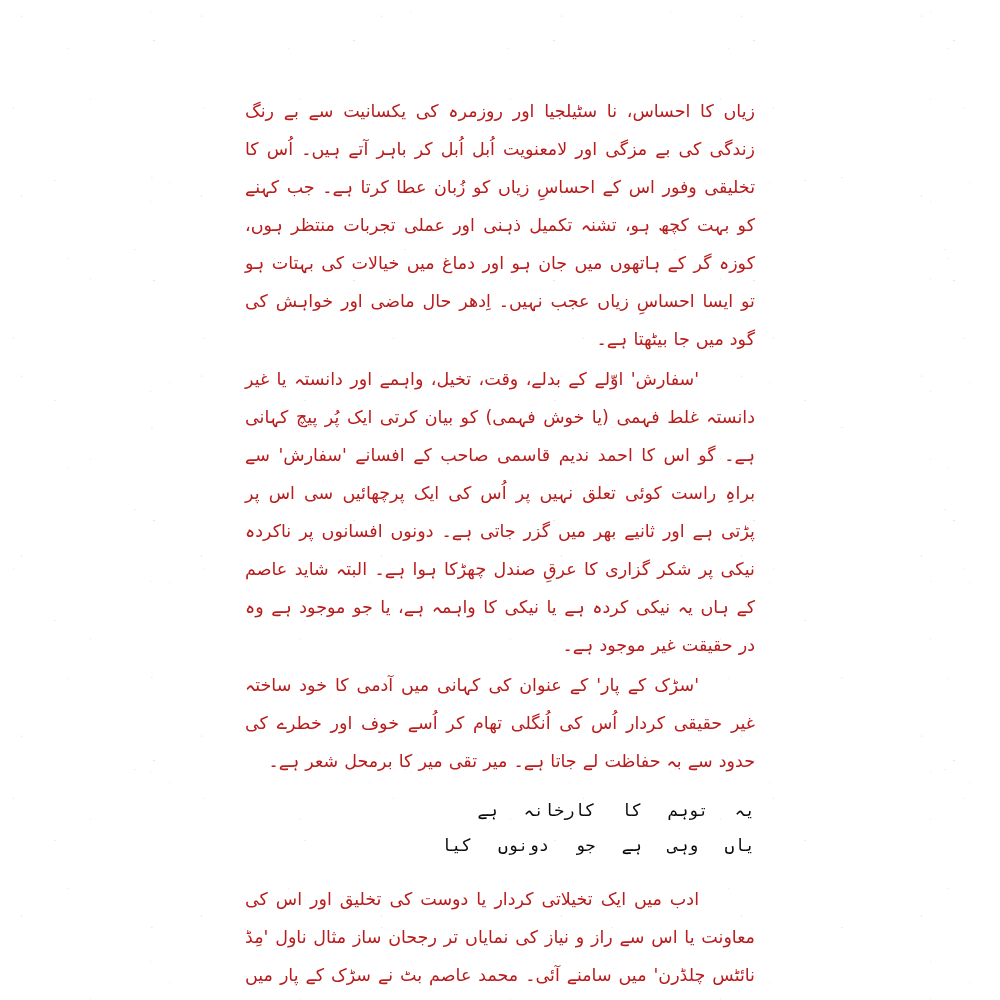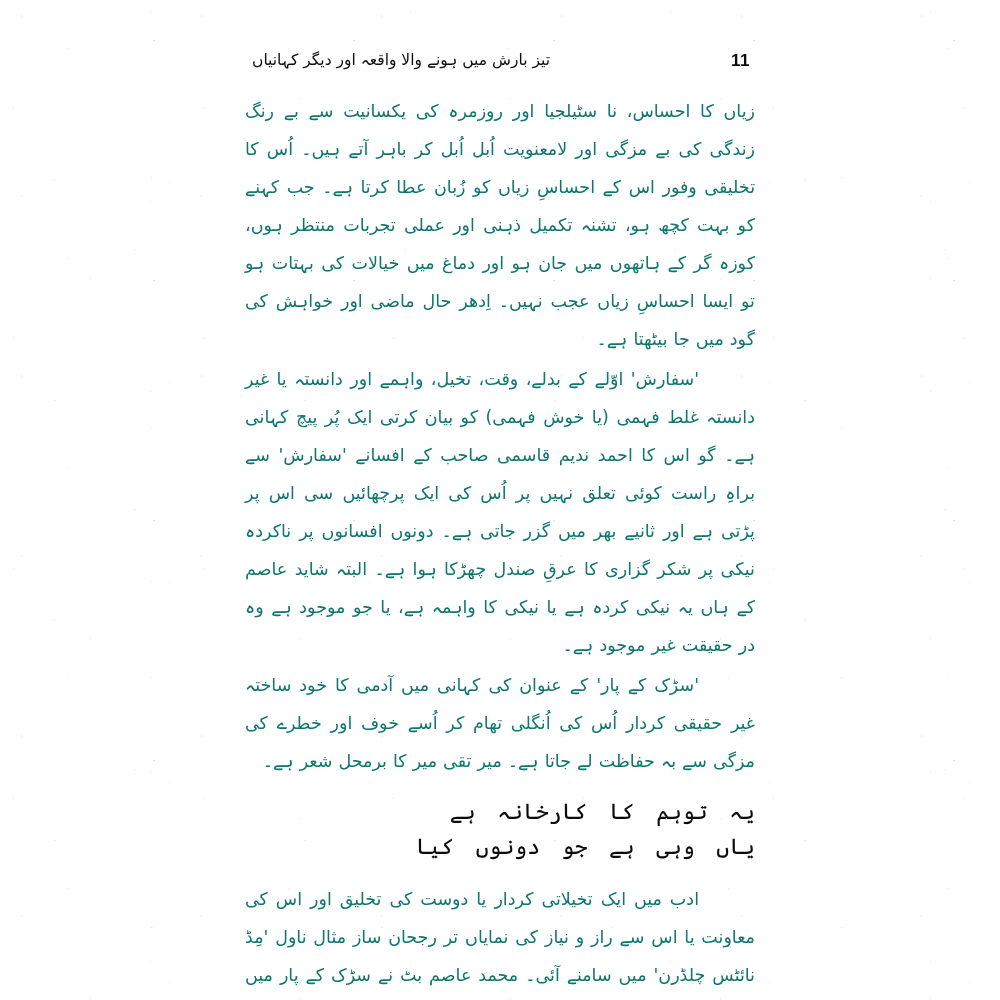--- a/index.html
+++ b/index.html
@@ -85,70 +85,66 @@
     direction: rtl;
     text-align: justify;
     text-align-last: right;
   }
 
   .para {
     margin: 0 0 2px 0;
     font-family: "DejaVu Sans", sans-serif;
     font-size: 17.5px;
     line-height: 38px;
-    color: #0f766e;
+    color: #b91c1c;
     direction: rtl;
     text-align: justify;
     text-align-last: right;
     word-spacing: 0.5px;
     text-justify: inter-word;
   }
 
   .para.indent {
     text-indent: 56px;
   }
 
   
   #couplet {
     margin: 14px 0 16px 0;
     direction: rtl;
     text-align: center;
   }
 
   .couplet-line {
-    font-family: Liberation Serif, serif;
-    font-size: 22px;
+    font-family: Liberation Mono, monospace;
+    font-size: 17px;
     line-height: 35px;
     color: #0b0b0b;
     letter-spacing: 1px;
     word-spacing: 16px;
     white-space: nowrap;
     text-align: right;
     direction: rtl;
   }
 </style>
 </head>
 <body>
 
 <div id="page">
 
   <div id="scan-grain"></div>
 
-  <div id="running-header">
-    <div class="header-title">تیز بارش میں ہونے والا واقعہ اور دیگر کہانیاں</div>
-    <div class="header-folio">11</div>
-  </div>
 
   <div id="text-body">
 
     <p class="para">زیاں کا احساس، نا سٹیلجیا اور روزمرہ کی یکسانیت سے بے رنگ زندگی کی بے مزگی اور لامعنویت اُبل اُبل کر باہر آتے ہیں۔ اُس کا تخلیقی وفور اس کے احساسِ زیاں کو زُبان عطا کرتا ہے۔ جب کہنے کو بہت کچھ ہو، تشنہ تکمیل ذہنی اور عملی تجربات منتظر ہوں، کوزہ گر کے ہاتھوں میں جان ہو اور دماغ میں خیالات کی بہتات ہو تو ایسا احساسِ زیاں عجب نہیں۔ اِدھر حال ماضی اور خواہش کی گود میں جا بیٹھتا ہے۔</p>
 
     <p class="para indent">'سفارش' اوّلے کے بدلے، وقت، تخیل، واہمے اور دانستہ یا غیر دانستہ غلط فہمی (یا خوش فہمی) کو بیان کرتی ایک پُر پیچ کہانی ہے۔ گو اس کا احمد ندیم قاسمی صاحب کے افسانے 'سفارش' سے براہِ راست کوئی تعلق نہیں پر اُس کی ایک پرچھائیں سی اس پر پڑتی ہے اور ثانیے بھر میں گزر جاتی ہے۔ دونوں افسانوں پر ناکردہ نیکی پر شکر گزاری کا عرقِ صندل چھڑکا ہوا ہے۔ البتہ شاید عاصم کے ہاں یہ نیکی کردہ ہے یا نیکی کا واہمہ ہے، یا جو موجود ہے وہ در حقیقت غیر موجود ہے۔</p>
 
-    <p class="para indent">'سڑک کے پار' کے عنوان کی کہانی میں آدمی کا خود ساختہ غیر حقیقی کردار اُس کی اُنگلی تھام کر اُسے خوف اور خطرے کی مزگی سے بہ حفاظت لے جاتا ہے۔ میر تقی میر کا برمحل شعر ہے۔</p>
+    <p class="para indent">'سڑک کے پار' کے عنوان کی کہانی میں آدمی کا خود ساختہ غیر حقیقی کردار اُس کی اُنگلی تھام کر اُسے خوف اور خطرے کی حدود سے بہ حفاظت لے جاتا ہے۔ میر تقی میر کا برمحل شعر ہے۔</p>
 
     <div id="couplet">
       <div class="couplet-line">یہ  توہم  کا  کارخانہ  ہے</div>
       <div class="couplet-line">یاں  وہی  ہے  جو  دونوں  کیا</div>
     </div>
 
     <p class="para indent">ادب میں ایک تخیلاتی کردار یا دوست کی تخلیق اور اس کی معاونت یا اس سے راز و نیاز کی نمایاں تر رجحان ساز مثال ناول 'مِڈ نائٹس چلڈرن' میں سامنے آئی۔ محمد عاصم بٹ نے سڑک کے پار میں ایسے کردار کو بالکل مختلف انداز سے متعارف کروایا ہے۔ وہ تنہائی کا ساتھی یا ہم راز نہیں بلکہ خوف کی پیداوار ہے۔ خوف و خطرے کے احساس کے بطن سے جنم لینے والا کردار مہربان محافظ کی صورت میں سامنے آتا ہے۔ یعنی دیدہ سے نادیدہ، جو بہ ظاہر دیدہ ہے، حفاظت کرتا ہے۔ کیا وہ واقعی تخیلاتی ہے؟ کہانی کا مطالعہ ہی اس رمز کو آشکار کرتا ہے۔</p>
 
   </div>
 

